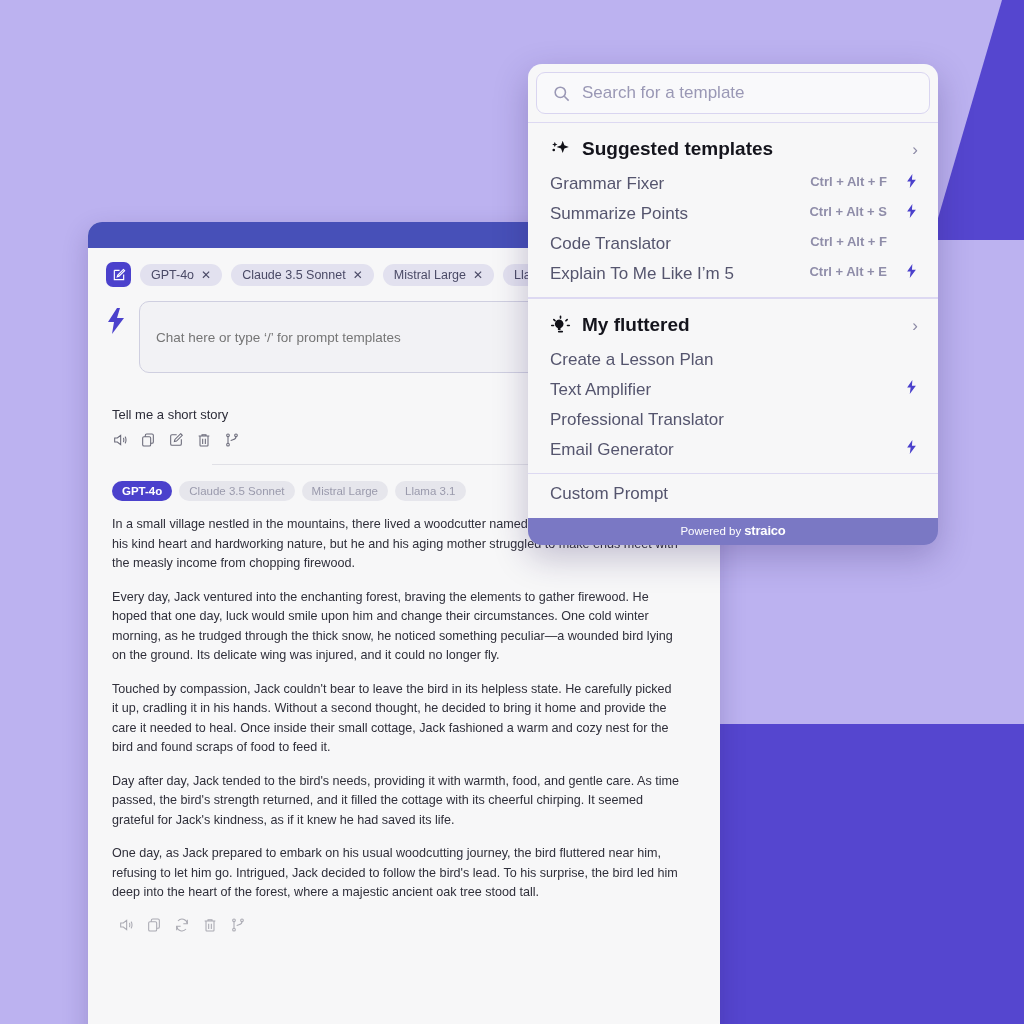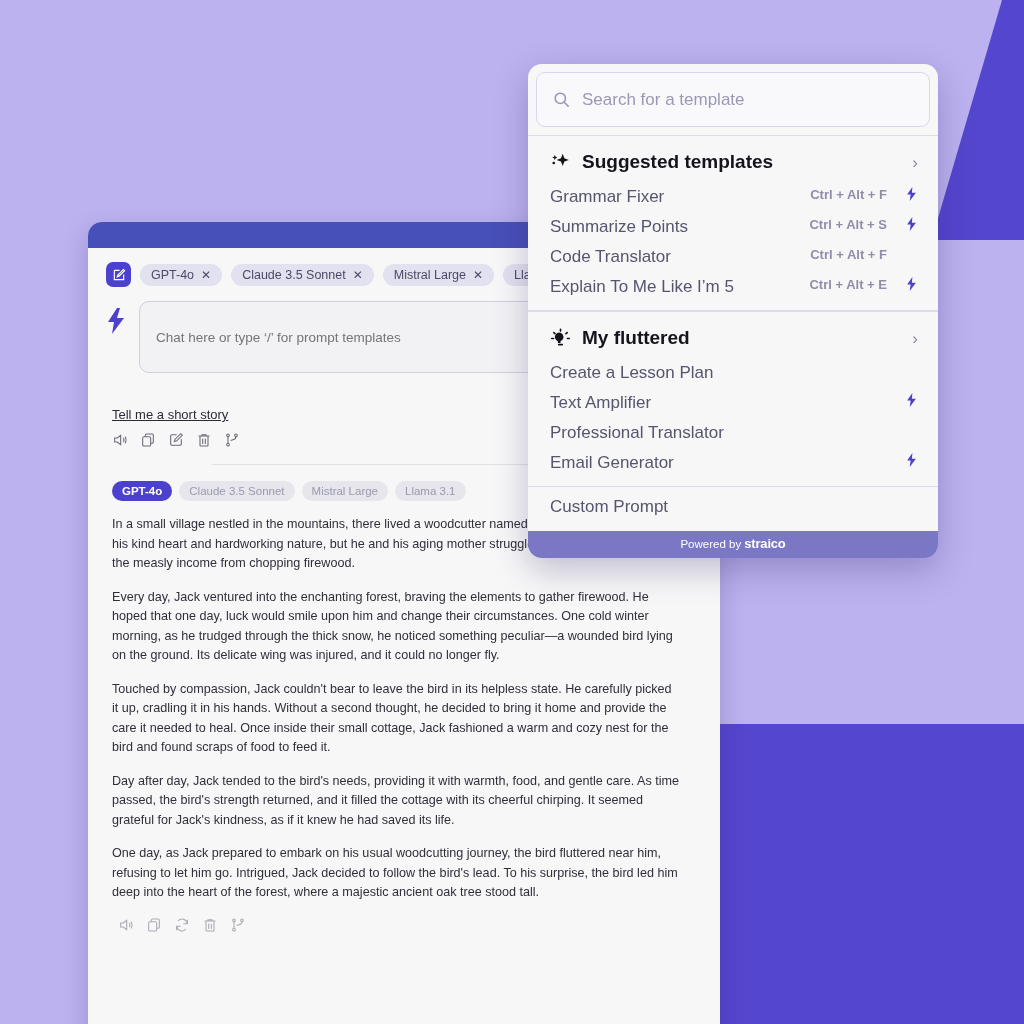--- a/index.html
+++ b/index.html
@@ -114,21 +114,20 @@
     color: #8b8b9e;
     font-family: "Liberation Sans", sans-serif;
   }
 
   
   .user-msg {
     font-size: 13px;
     color: #2c2c38;
     margin-bottom: 10px;
     padding-left: 6px;
-    text-decoration: underline;
   }
   .icon-row {
     display: flex;
     gap: 12px;
     padding-left: 6px;
     margin-bottom: 16px;
   }
   .icon-row svg { width: 16px; height: 16px; display: block; }
 
   .divider {
@@ -185,21 +184,21 @@
   }
   .tpl-search {
     background: #f7f7f8;
     padding: 8px;
     border-bottom: none;
   }
   .tpl-search-inner {
     border: 1px solid #d9d5f0;
     border-radius: 9px;
     background: #f9f9fb;
-    height: 55px;
+    height: 42px;
     display: flex;
     align-items: center;
     gap: 11px;
     padding: 0 15px;
   }
   .tpl-search-inner .ph {
     font-size: 17px;
     color: #9a98b5;
   }
   .tpl-section {

